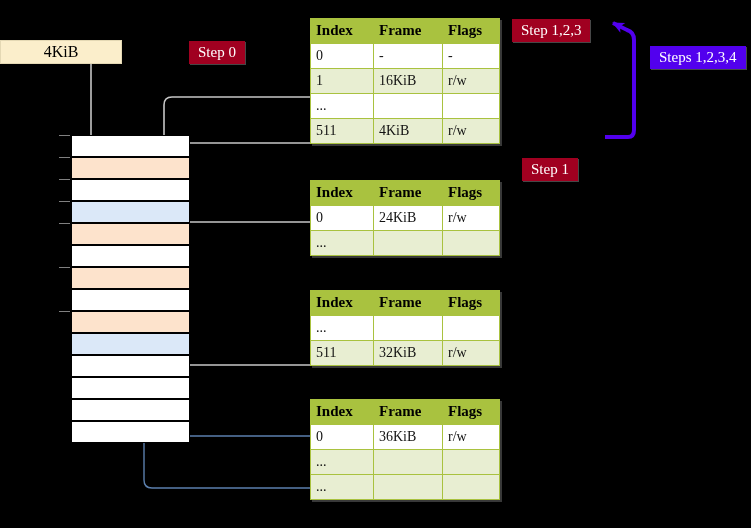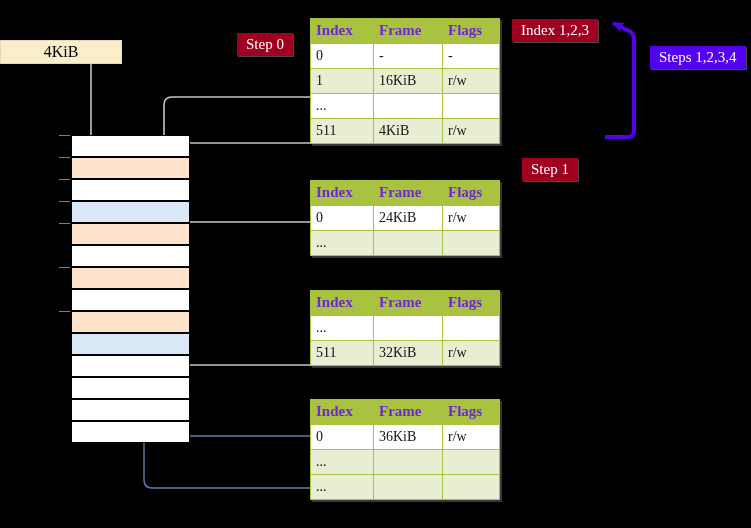--- a/index.html
+++ b/index.html
@@ -47,21 +47,21 @@
     border:1px solid #a9c23f;
     padding:2px 5px 3px 5px;
     height:19px;
     vertical-align:middle;
     text-align:left;
     font-weight:normal;
     color:#111;
   }
   .ptable th{
     background:#a9c23f;
-    color:#6d28d9;
+    color:#000000;
     font-weight:bold;
     font-size:15px;
     border:1px solid #a9c23f;
     text-align:left;
   }
   .ptable tr.shade td{background:#e8eed2;}
   .ptable tr.plain td{background:#ffffff;}
   .ptable td.hl{background:#fdf8a8;}
   .col-idx{width:52px;}
   .col-frm{width:58px;}
@@ -116,25 +116,25 @@
 
     <path d="M480,488 L152,488 Q144,488 144,480 L144,420 L144,338" fill="none" stroke="#5b7fad" stroke-width="1.4" marker-end="url(#arrBlue)"></path>
 
     <path d="M605,137 L628,137 Q634,137 634,130 L634,40 Q634,32 627,30 L613,23" fill="none" stroke="#5200ee" stroke-width="4" marker-end="url(#arrViolet)"></path>
   </svg>
 
   <div class="kib-box" style="left:0px;top:40px;width:120px;height:22px;">
     <span>4KiB</span>
   </div>
 
-  <div class="badge red" style="left:189px;top:33px;margin-left:48px;">
+  <div class="badge red" style="left:189px;top:41px;">
     <span>Step 0</span>
   </div>
   <div class="badge red" style="left:512px;top:19px;">
-    <span>Index 1,2,3</span>
+    <span>Step 1,2,3</span>
   </div>
   <div class="badge blue" style="left:650px;top:19px;">
     <span>Steps 1,2,3,4</span>
   </div>
   <div class="badge red" style="left:522px;top:158px;">
     <span>Step 1</span>
   </div>
 
   <div class="memcol" style="left:71px;top:135px;width:119px;height:308px;">
       <div class="memrow" style="top: 0px; width: 119px; height: 22px;"></div>

